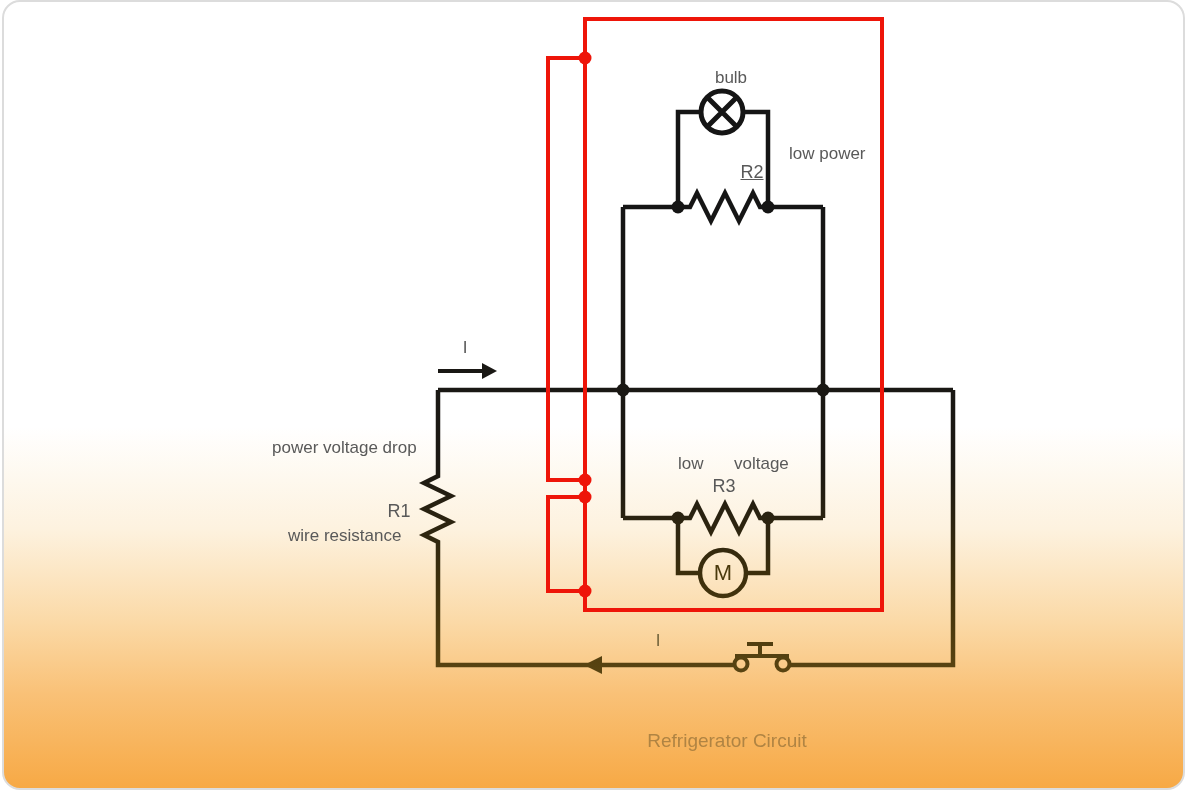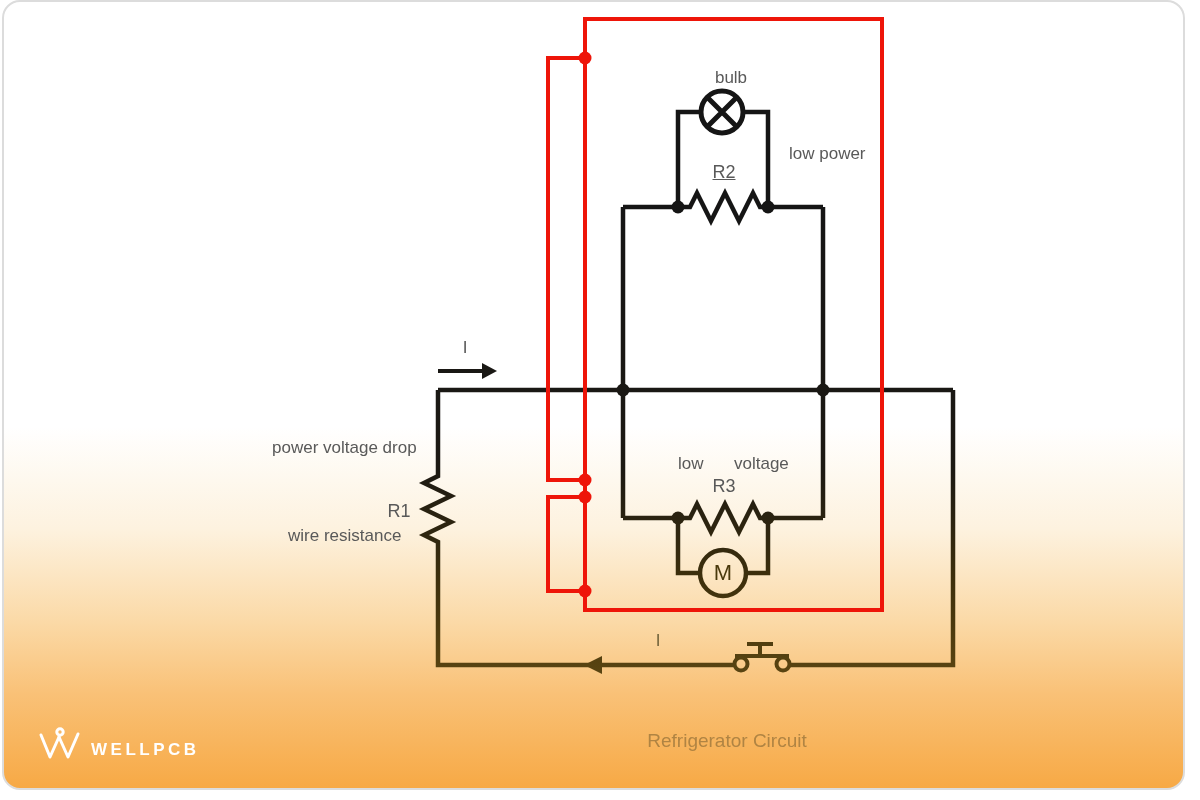--- a/index.html
+++ b/index.html
@@ -147,21 +147,21 @@
       <circle cx="585" cy="480" r="6.5"></circle>
       <circle cx="585" cy="497" r="6.5"></circle>
       <circle cx="585" cy="591" r="6.5"></circle>
     </g>
   </svg>
 
   <span class="lbl ctr" style="left:731px; top:68px;">bulb</span>
 
   <span class="lbl" style="left:789px; top:144px;">low power</span>
 
-  <span class="lbl ctr ref-lbl" style="left:724px; top:162px;text-decoration:underline;">R2</span>
+  <span class="lbl ctr ref-lbl" style="left:752px; top:162px;text-decoration:underline;">R2</span>
 
   <span class="lbl" style="left:678px; top:454px;">low</span>
 
   <span class="lbl" style="left:734px; top:454px;">voltage</span>
 
   <span class="lbl ctr ref-lbl" style="left:724px; top:476px;">R3</span>
 
   <span class="lbl ctr" style="left:465px; top:338px;">I</span>
 
   <span class="lbl" style="left:272px; top:438px;">power voltage drop</span>
@@ -169,24 +169,14 @@
   <span class="lbl ctr ref-lbl" style="left:399px; top:501px;text-align:right;">R1</span>
 
   <span class="lbl" style="left:288px; top:526px;">wire resistance</span>
 
   <span class="lbl ctr current-bottom" style="left:658px; top:631px;">I</span>
 
   <span class="lbl ctr motor-lbl" style="left:723px; top:560px;">M</span>
 
   <div class="caption">Refrigerator Circuit</div>
 
-  <div class="logo">
-    <svg width="44" height="36" viewBox="0 0 44 36">
-      <g stroke="#ffffff" stroke-width="3" fill="none" stroke-linecap="round" stroke-linejoin="round">
-        <path d="M3,9 L12,31 L21,11"></path>
-        <path d="M21,11 L30,31 L40,8"></path>
-        <circle cx="22" cy="6" r="3.2"></circle>
-      </g>
-    </svg>
-    <span class="logo-text">WELLPCB</span>
-  </div>
 
 </div>
 
 </body></html>

